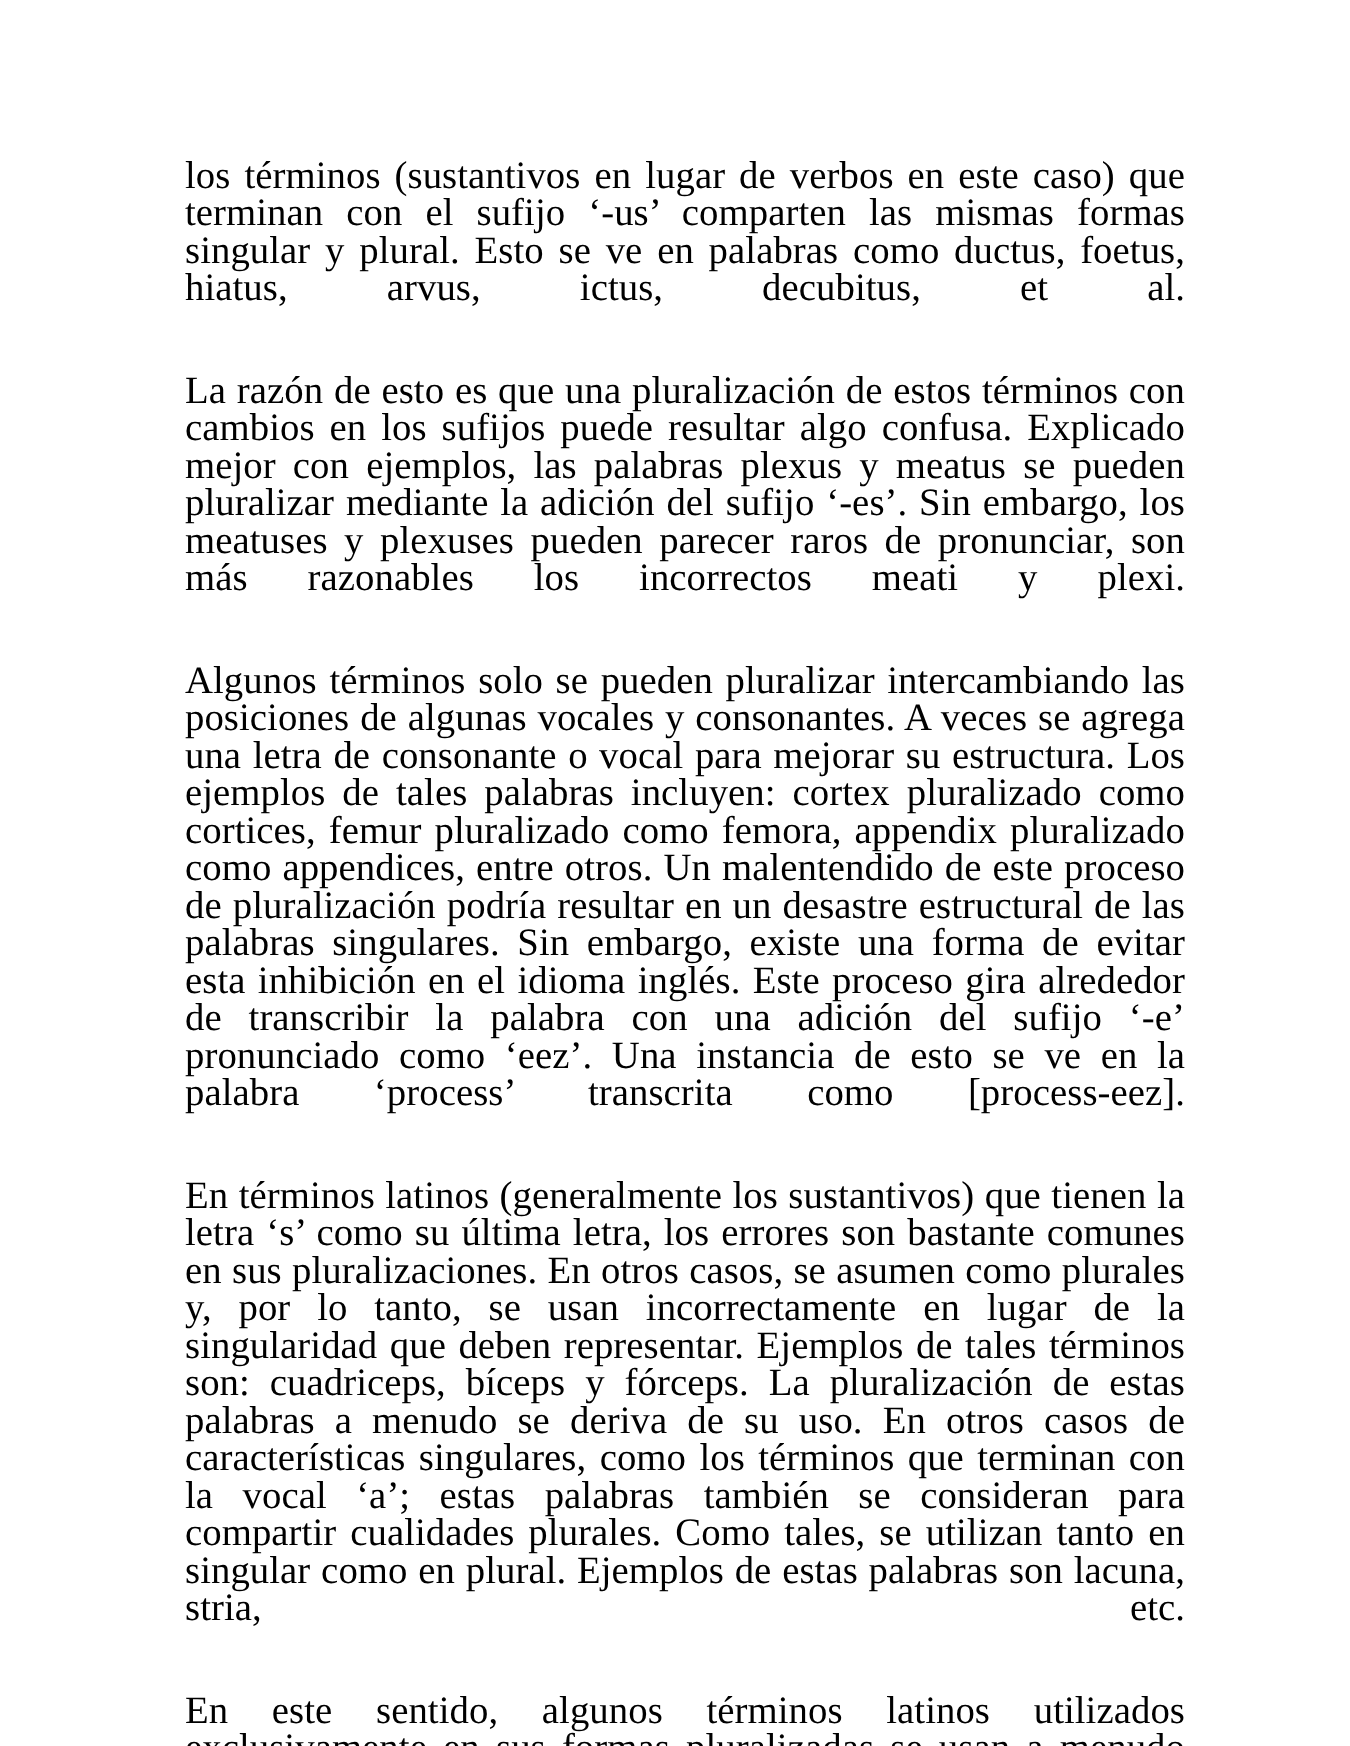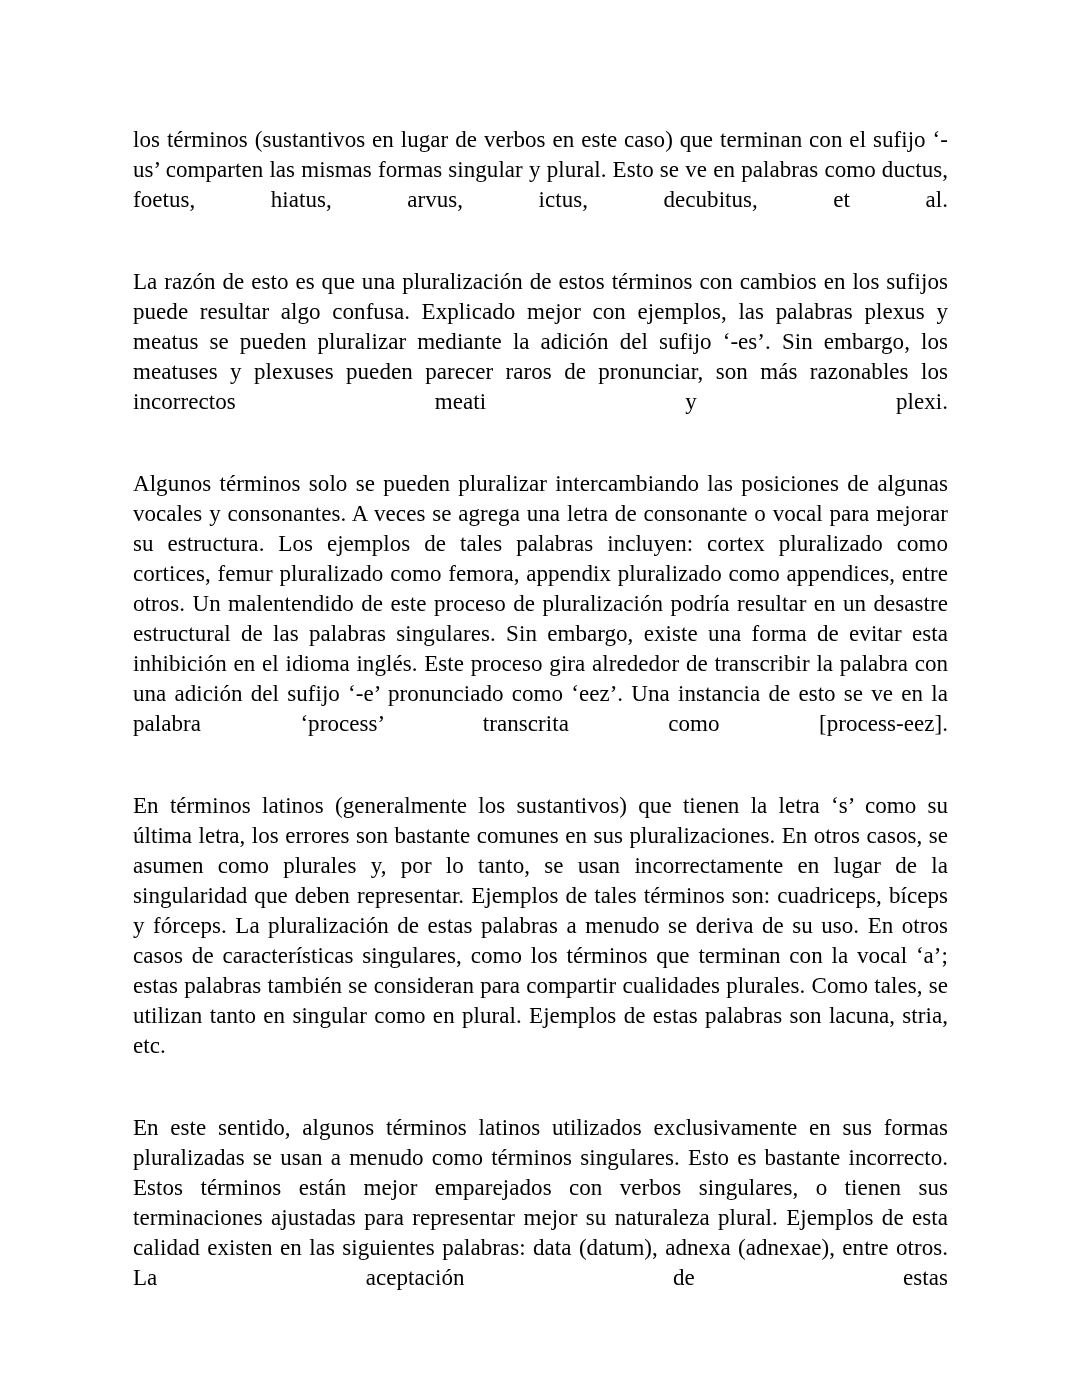--- a/index.html
+++ b/index.html
@@ -22,22 +22,22 @@
     box-sizing: border-box;
     position: relative;
   }
   .text-column {
     position: absolute;
     left: 133px;
     top: 125px;
     width: 815px;
   }
   .para {
-    margin: 0 0 22px 0;
-    font-size: 23px;
+    margin: 0 0 22px 15px;
+    font-size: 31px;
     line-height: 30px;
     text-align: justify;
     text-justify: inter-word;
     letter-spacing: 0.05px;
     word-spacing: 0.2px;
     hyphens: none;
   }
   .para:last-child {
     margin-bottom: 0;
   }

